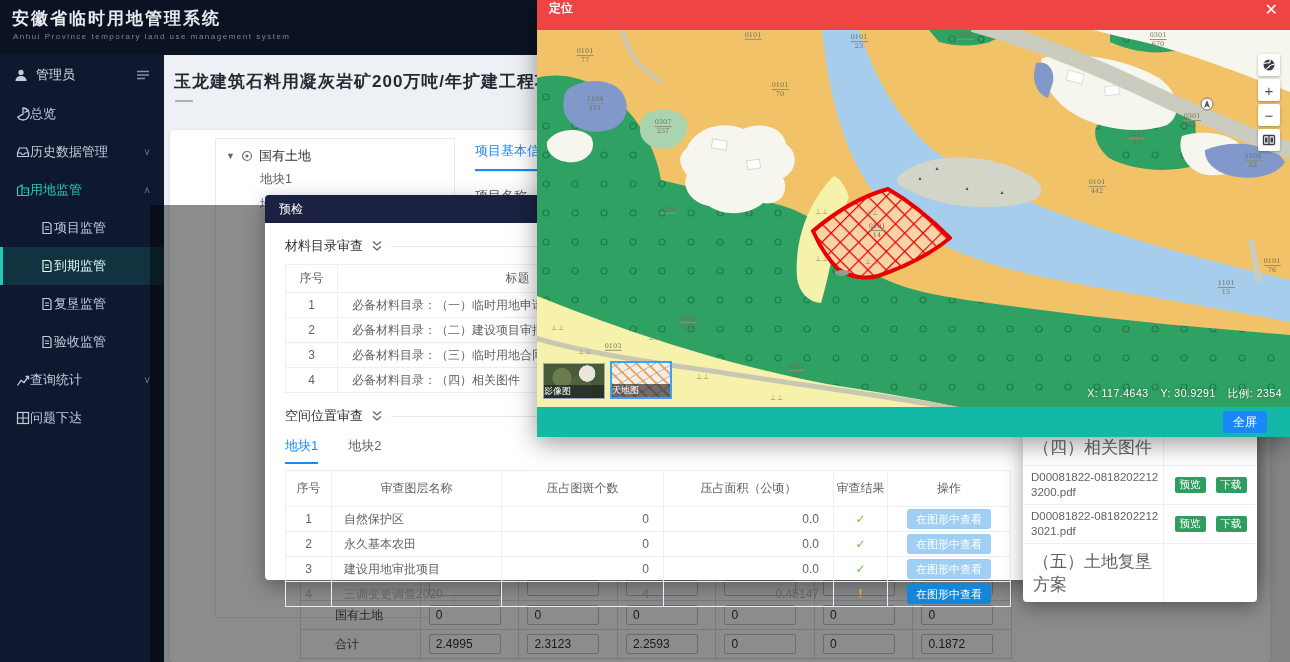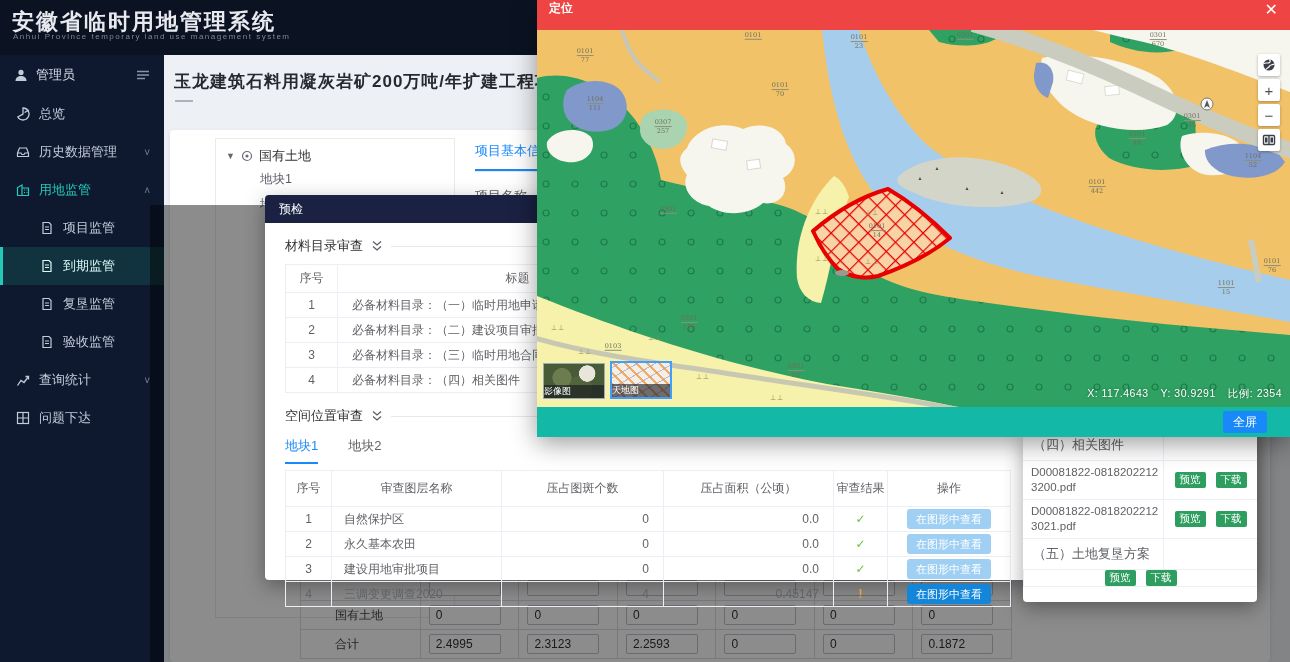--- a/index.html
+++ b/index.html
@@ -1,28 +1,28 @@
 <!DOCTYPE html>
 <html><head>
 <meta charset="utf-8">
 <style>
   *{margin:0;padding:0;box-sizing:border-box}
   html,body{width:1290px;height:662px;overflow:hidden}
   body{position:relative;font-family:"Liberation Sans","DejaVu Sans",sans-serif;background:#edf0f4}
 
   
   .app-header{position:absolute;left:0;top:0;width:1290px;height:55px;background:#0b1322;z-index:5}
-  .app-title{position:absolute;left:12px;top:7px;color:#e8eaf0;font-size:22px;font-weight:bold;letter-spacing:2px}
+  .app-title{position:absolute;left:12px;top:7px;color:#e8eaf0;font-size:17px;font-weight:bold;letter-spacing:2px}
   .app-sub{position:absolute;left:13px;top:32px;color:#7c8698;font-size:8px;letter-spacing:1.5px}
 
   
   .sidebar{position:absolute;left:0;top:55px;width:164px;height:607px;background:#0e1930;z-index:5}
   .side-user{height:40px;display:flex;align-items:center;padding:0 14px;color:#d8dde8;font-size:13px;gap:8px}
   .side-user .grow{flex:1}
-  .menu-item{height:38px;display:flex;align-items:center;gap:9px;padding:0 14px 0 16px;color:#c3cbd9;font-size:13px;cursor:pointer;position:relative}
+  .menu-item{height:38px;display:flex;align-items:center;padding:0 14px 0 16px;color:#c3cbd9;font-size:13px;cursor:pointer;position:relative}
   .menu-item .grow{flex:1}
   .menu-item.child{padding-left:40px}
   .menu-item.active-parent{color:#25c9b7}
   .menu-item.selected{background:#11333f;color:#dffaf6}
   .menu-item.selected::before{content:"";position:absolute;left:0;top:0;bottom:0;width:3px;background:#25c9b7}
   .chev{color:#7a8498;font-size:10px}
   .micon{width:14px;height:14px;flex:0 0 14px}
 
   
   .main{position:absolute;left:150px;top:55px;width:1140px;height:607px;background:#edf0f4}
@@ -80,21 +80,21 @@
   .ltable .c6{width:123px;text-align:center}
   .res-pass{color:#67c23a;font-weight:bold}
   .res-warn{color:#e6a23c;font-weight:bold}
   .gbtn{display:inline-block;width:84px;height:20px;line-height:20px;border-radius:3px;color:#fff;font-size:11px;text-align:center;cursor:pointer}
   .gbtn.dis{background:#9fd0f4}
   .gbtn.act{background:#1486da}
 
   
   .attach{position:absolute;left:1023px;top:430px;width:234px;height:172px;background:#fff;border-radius:0 0 4px 4px;box-shadow:0 6px 20px rgba(0,0,0,.35);z-index:45;overflow:hidden}
   .a-row{display:flex;border-bottom:1px solid #ebeef5;align-items:center}
-  .a-cat{padding:6px 0 6px 10px;font-size:13px;color:#606266;flex:1}
+  .a-cat{padding:6px 0 6px 10px;font-size:17px;color:#606266;flex:1}
   .a-name{width:140px;padding:4px 4px 4px 8px;font-size:11.5px;color:#606266;word-break:break-all;line-height:1.3}
   .a-btns{flex:1;border-left:1px solid #ebeef5;align-self:stretch;display:flex;align-items:center;justify-content:center;gap:10px}
   .a-cat-spacer{width:94px;border-left:1px solid #ebeef5;align-self:stretch}
   .sbtn{background:#2e9e60;color:#fff;font-size:10.5px;padding:1px 5px;border-radius:2px;cursor:pointer}
 
   
   .mapmodal{position:absolute;left:537px;top:0;width:753px;height:437px;background:#fff;box-shadow:0 6px 24px rgba(0,0,0,.4);z-index:50}
   .mm-head{height:30px;background:#ef4444;display:flex;align-items:flex-start;padding:0 12px;color:#fff;font-size:12px;font-weight:bold}
   .mm-close{margin-left:auto;font-size:16px;font-weight:normal;cursor:pointer}
   .mm-map{position:relative;width:753px;height:377px;overflow:hidden}

